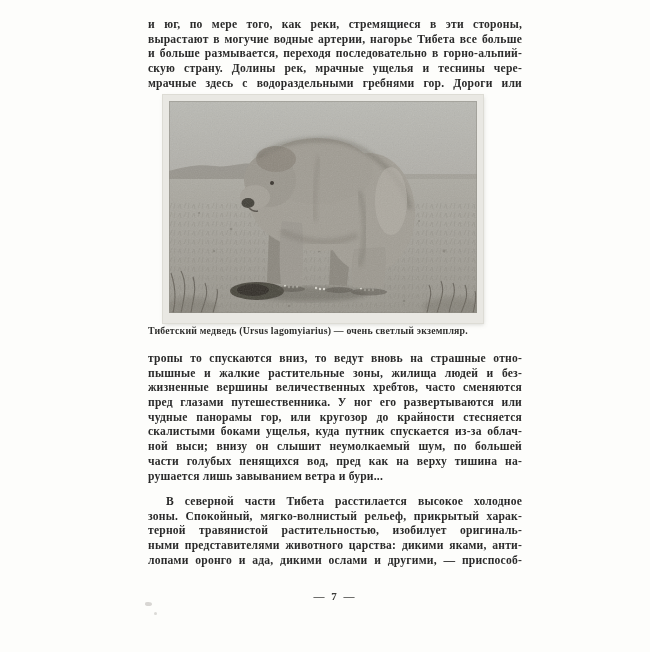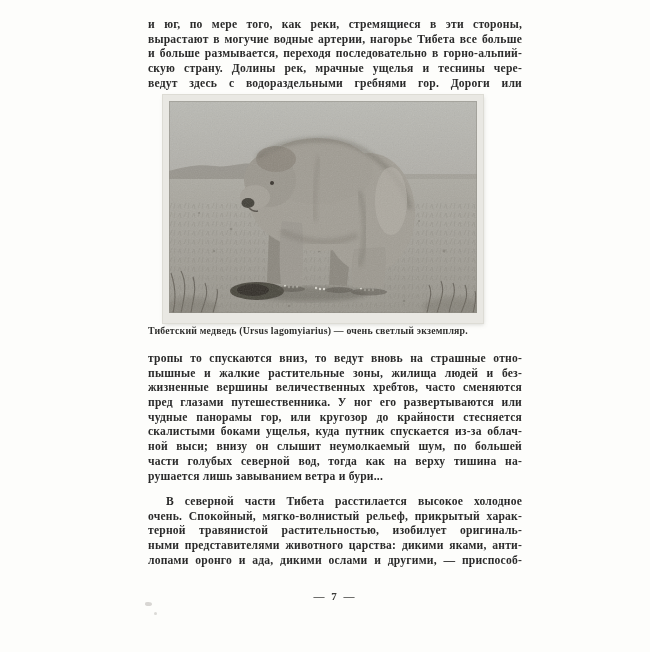--- a/index.html
+++ b/index.html
@@ -38,21 +38,21 @@
 </head>
 <body>
 
 <div class="page">
 
   <div class="textcol" style="top:18px">
     <div class="tl j">и юг, по мере того, как реки, стремящиеся в эти стороны,</div>
     <div class="tl j">вырастают в могучие водные артерии, нагорье Тибета все больше</div>
     <div class="tl j">и больше размывается, переходя последовательно в горно-альпий-</div>
     <div class="tl j">скую страну. Долины рек, мрачные ущелья и теснины чере-</div>
-    <div class="tl j">ведут здесь с водораздельными гребнями гор. Дороги или</div>
+    <div class="tl j">мрачные здесь с водораздельными гребнями гор. Дороги или</div>
   </div>
 
   <div class="figure-wrap">
     <svg width="308" height="212" viewBox="0 0 308 212" xmlns="http://www.w3.org/2000/svg">
       <defs>
         <linearGradient id="skyg" x1="0" y1="0" x2="0" y2="1">
           <stop offset="0" stop-color="#babab4"></stop>
           <stop offset="1" stop-color="#b0aea8"></stop>
         </linearGradient>
         <linearGradient id="grdg" x1="0" y1="0" x2="0" y2="1">
@@ -168,27 +168,27 @@
   <div class="caption">Тибетский медведь (Ursus lagomyiarius) — очень светлый экземпляр.</div>
 
   <div class="textcol" style="top:352px">
     <div class="tl j">тропы то спускаются вниз, то ведут вновь на страшные отно-</div>
     <div class="tl j">пышные и жалкие растительные зоны, жилища людей и без-</div>
     <div class="tl j">жизненные вершины величественных хребтов, часто сменяются</div>
     <div class="tl j">пред глазами путешественника. У ног его развертываются или</div>
     <div class="tl j">чудные панорамы гор, или кругозор до крайности стесняется</div>
     <div class="tl j">скалистыми боками ущелья, куда путник спускается из-за облач-</div>
     <div class="tl j">ной выси; внизу он слышит неумолкаемый шум, по большей</div>
-    <div class="tl j">части голубых северной вод, тогда как на верху тишина на-</div>
+    <div class="tl j">части голубых пенящихся вод, пред как на верху тишина на-</div>
     <div class="tl">рушается лишь завыванием ветра и бури...</div>
   </div>
 
   <div class="textcol" style="top:495px">
     <div class="tl j ind">В северной части Тибета расстилается высокое холодное</div>
-    <div class="tl j">очень. Спокойный, мягко-волнистый рельеф, прикрытый харак-</div>
+    <div class="tl j">зоны. Спокойный, мягко-волнистый рельеф, прикрытый харак-</div>
     <div class="tl j">терной травянистой растительностью, изобилует оригиналь-</div>
     <div class="tl j">ными представителями животного царства: дикими яками, анти-</div>
     <div class="tl j">лопами оронго и ада, дикими ослами и другими, — приспособ-</div>
   </div>
 
   <div class="pagenum">— 7 —</div>
 
   <div class="speck s1"></div>
   <div class="speck s2"></div>
 </div>

